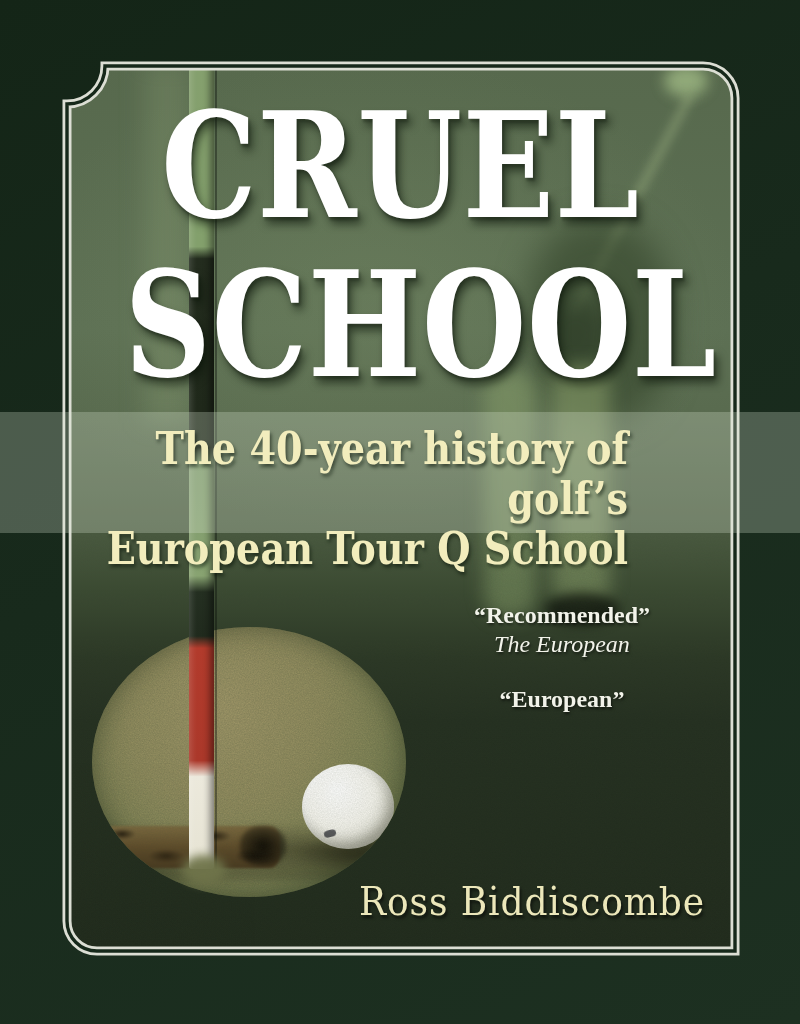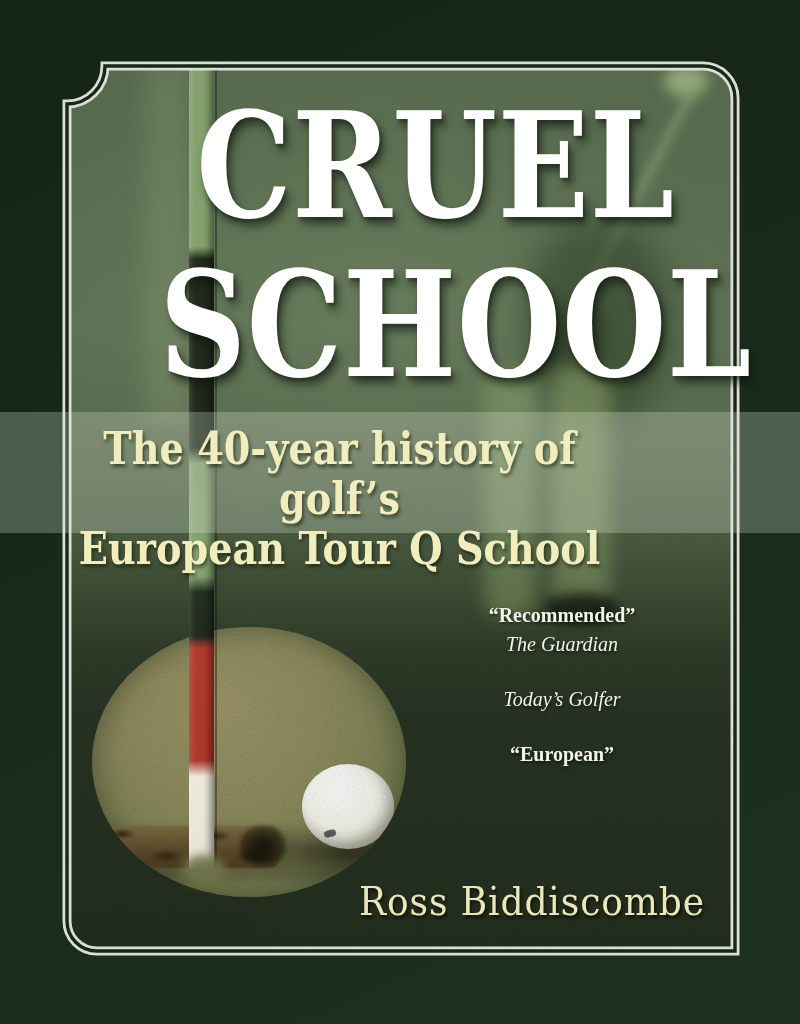--- a/index.html
+++ b/index.html
@@ -62,28 +62,28 @@
   .pole-cover{position:absolute;left:118px;top:792px;width:44px;height:30px;border-radius:50%;
     background:#6f744a;filter:blur(5px);z-index:4;opacity:.95;}
   .photo .ground-noise{position:absolute;left:0;top:468px;width:673px;height:422px;opacity:.18;}
   
   .frame{position:absolute;left:0;top:0;z-index:10;pointer-events:none;}
   
   .band{position:absolute;left:0;top:412px;width:800px;height:121px;background:rgba(223,231,216,0.27);z-index:20;}
   
   .title{position:absolute;left:64px;top:86px;width:673px;text-align:center;z-index:30;color:#ffffff;
     font-weight:700;font-size:146px;line-height:159px;letter-spacing:1px;
-    text-shadow:5px 7px 9px rgba(14,24,12,0.6), 2px 3px 3px rgba(14,24,12,0.35);padding-left:35px;}
+    text-shadow:5px 7px 9px rgba(14,24,12,0.6), 2px 3px 3px rgba(14,24,12,0.35);}
   .title .line{transform:scaleX(0.82);}
-  .subtitle{position:absolute;left:0;top:424px;width:679px;text-align:center;z-index:40;color:#f2edbd;
+  .subtitle{position:absolute;left:0;top:424px;width:679px;text-align:right;z-index:40;color:#f2edbd;
     font-weight:700;font-size:45px;line-height:50px;
     text-shadow:2px 3px 4px rgba(10,20,10,0.55);}
   .subtitle .line{transform:scaleX(0.85);}
   .quotes{position:absolute;left:362px;top:601px;width:400px;text-align:center;z-index:30;
-    font-family:"Liberation Serif",serif;color:#f2f3ea;font-size:20px;line-height:29px;
+    font-family:"Liberation Serif",serif;color:#f2f3ea;font-size:24px;line-height:29px;
     text-shadow:1px 2px 3px rgba(0,0,0,0.55);}
   .quote-item{margin-bottom:26px;}
   .quote-text{font-weight:600;}
   .quote-source{font-style:italic;}
   .author{position:absolute;left:232px;top:878px;width:600px;text-align:center;z-index:30;color:#ece7ba;
     font-size:40px;letter-spacing:1px;text-shadow:2px 3px 3px rgba(0,0,0,0.55);}
   .author .line{transform:scaleX(0.9);}
 </style>
 </head>
 <body>
@@ -141,24 +141,23 @@
   </div>
 
   <div class="subtitle">
     <div class="line">The 40-year history of golf’s</div>
     <div class="line">European Tour Q School</div>
   </div>
 
   <div class="quotes">
     <div class="quote-item">
       <div class="quote-text">“Recommended”</div>
-      <div class="quote-source">The Guardian</div>
+      <div class="quote-source">The European</div>
     </div>
     <div class="quote-item">
-      <div class="quote-source">Today’s Golfer</div>
     </div>
     <div class="quote-item">
       <div class="quote-text">“European”</div>
     </div>
   </div>
 
   <div class="author">
     <div class="line">Ross Biddiscombe</div>
   </div>
 

